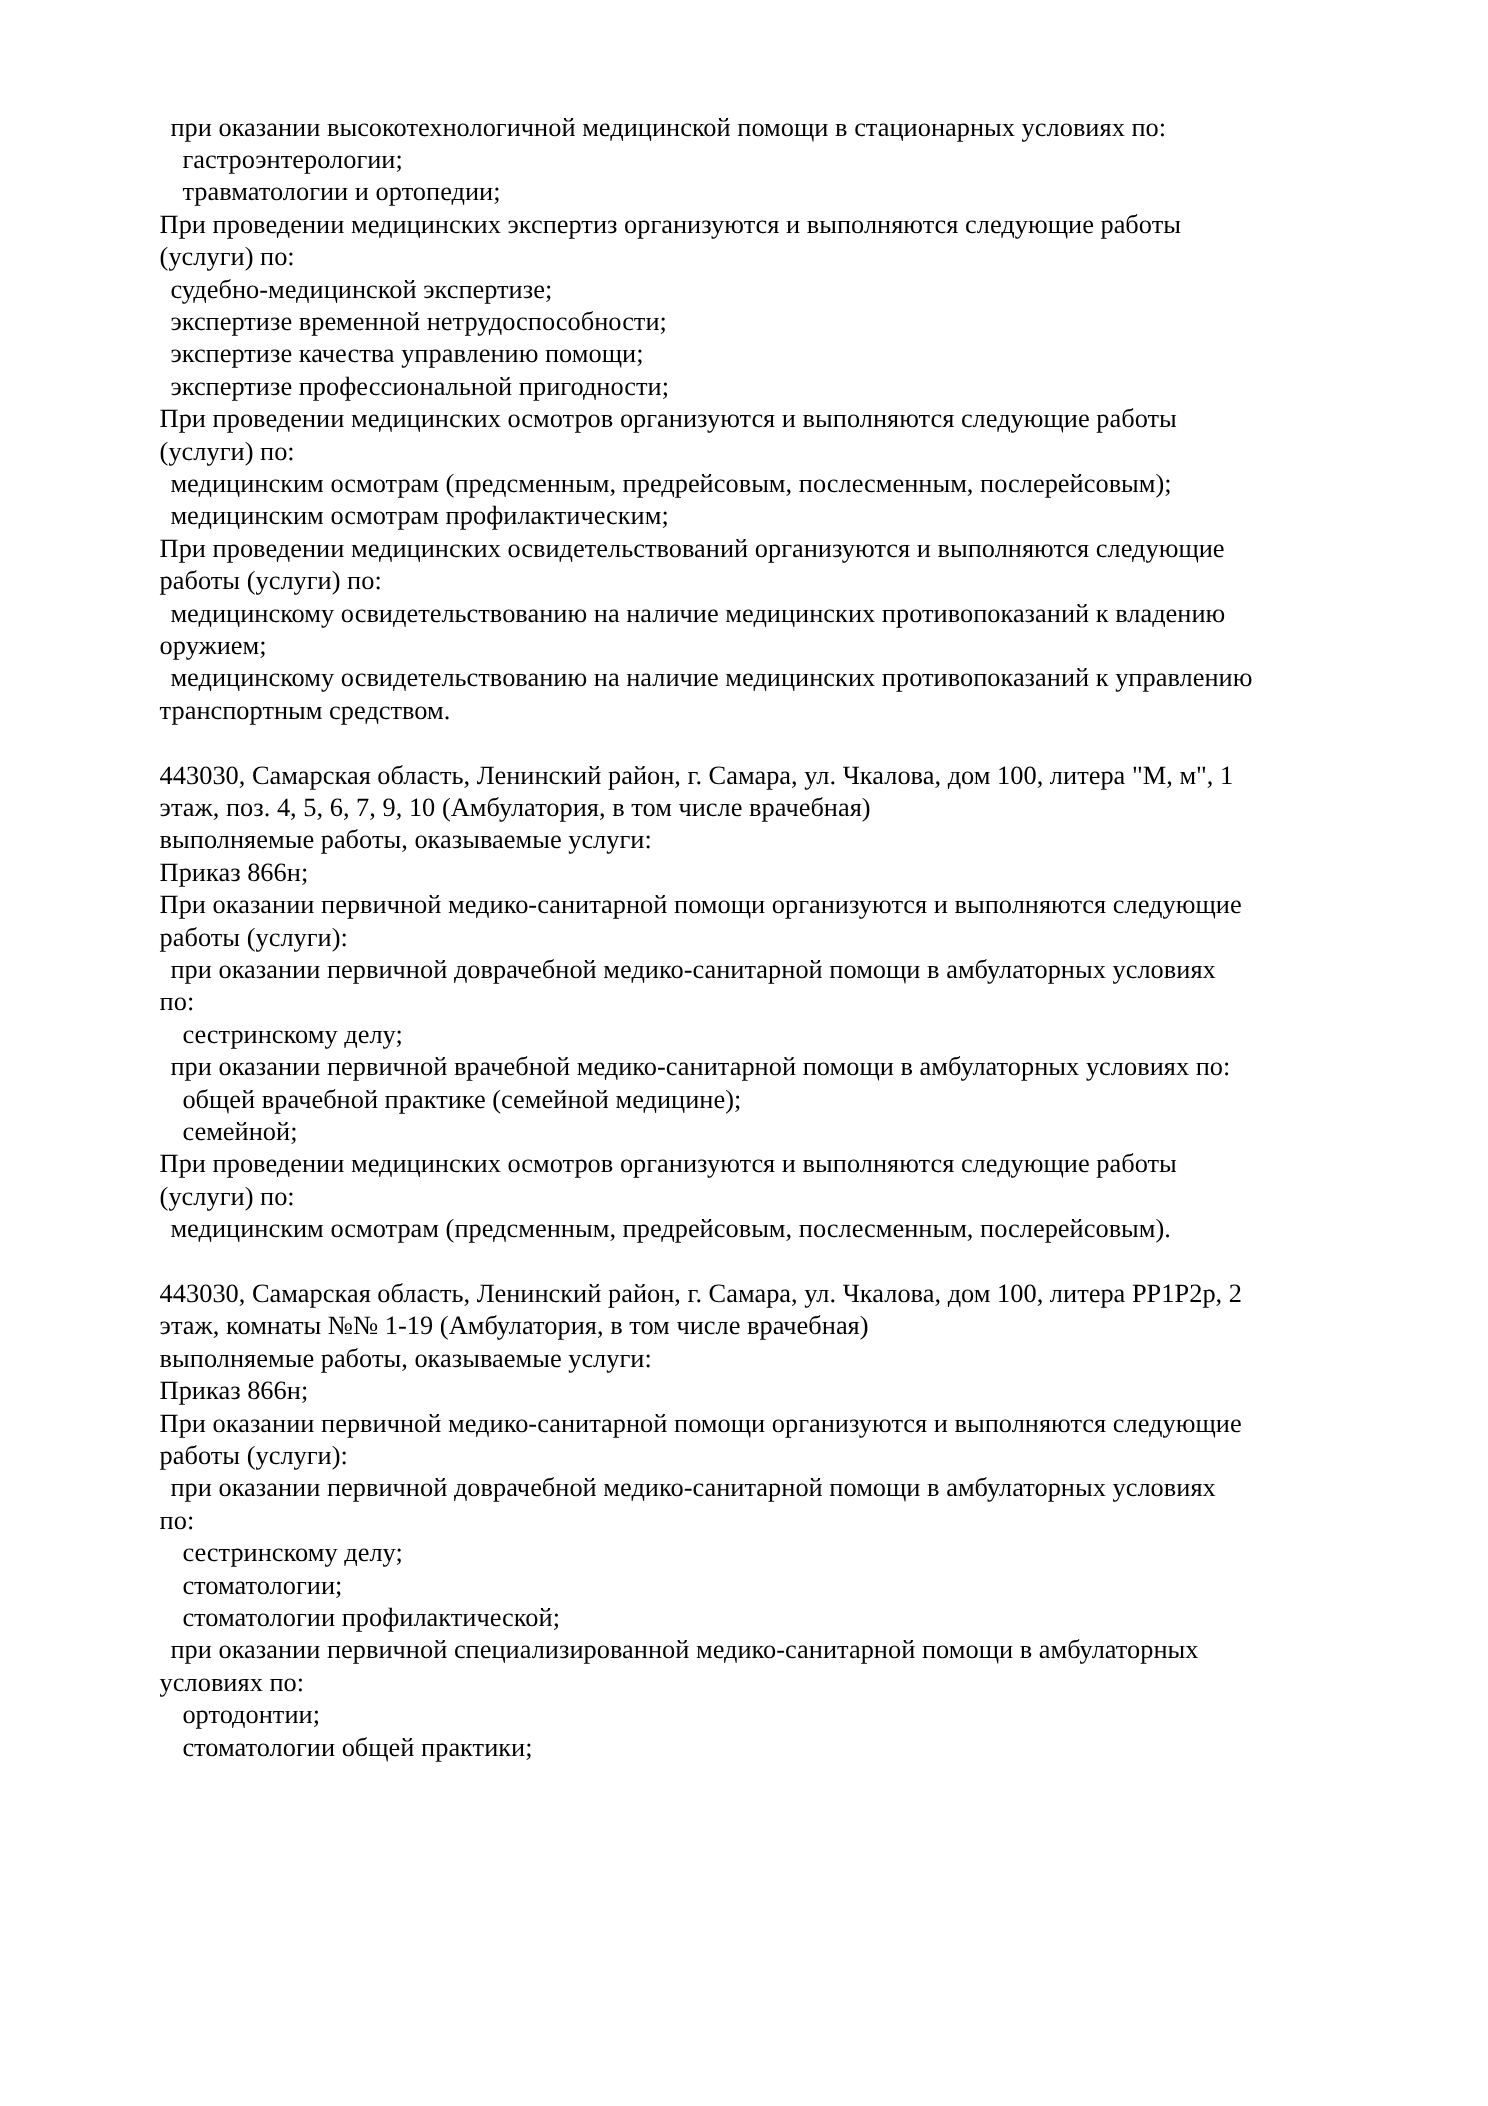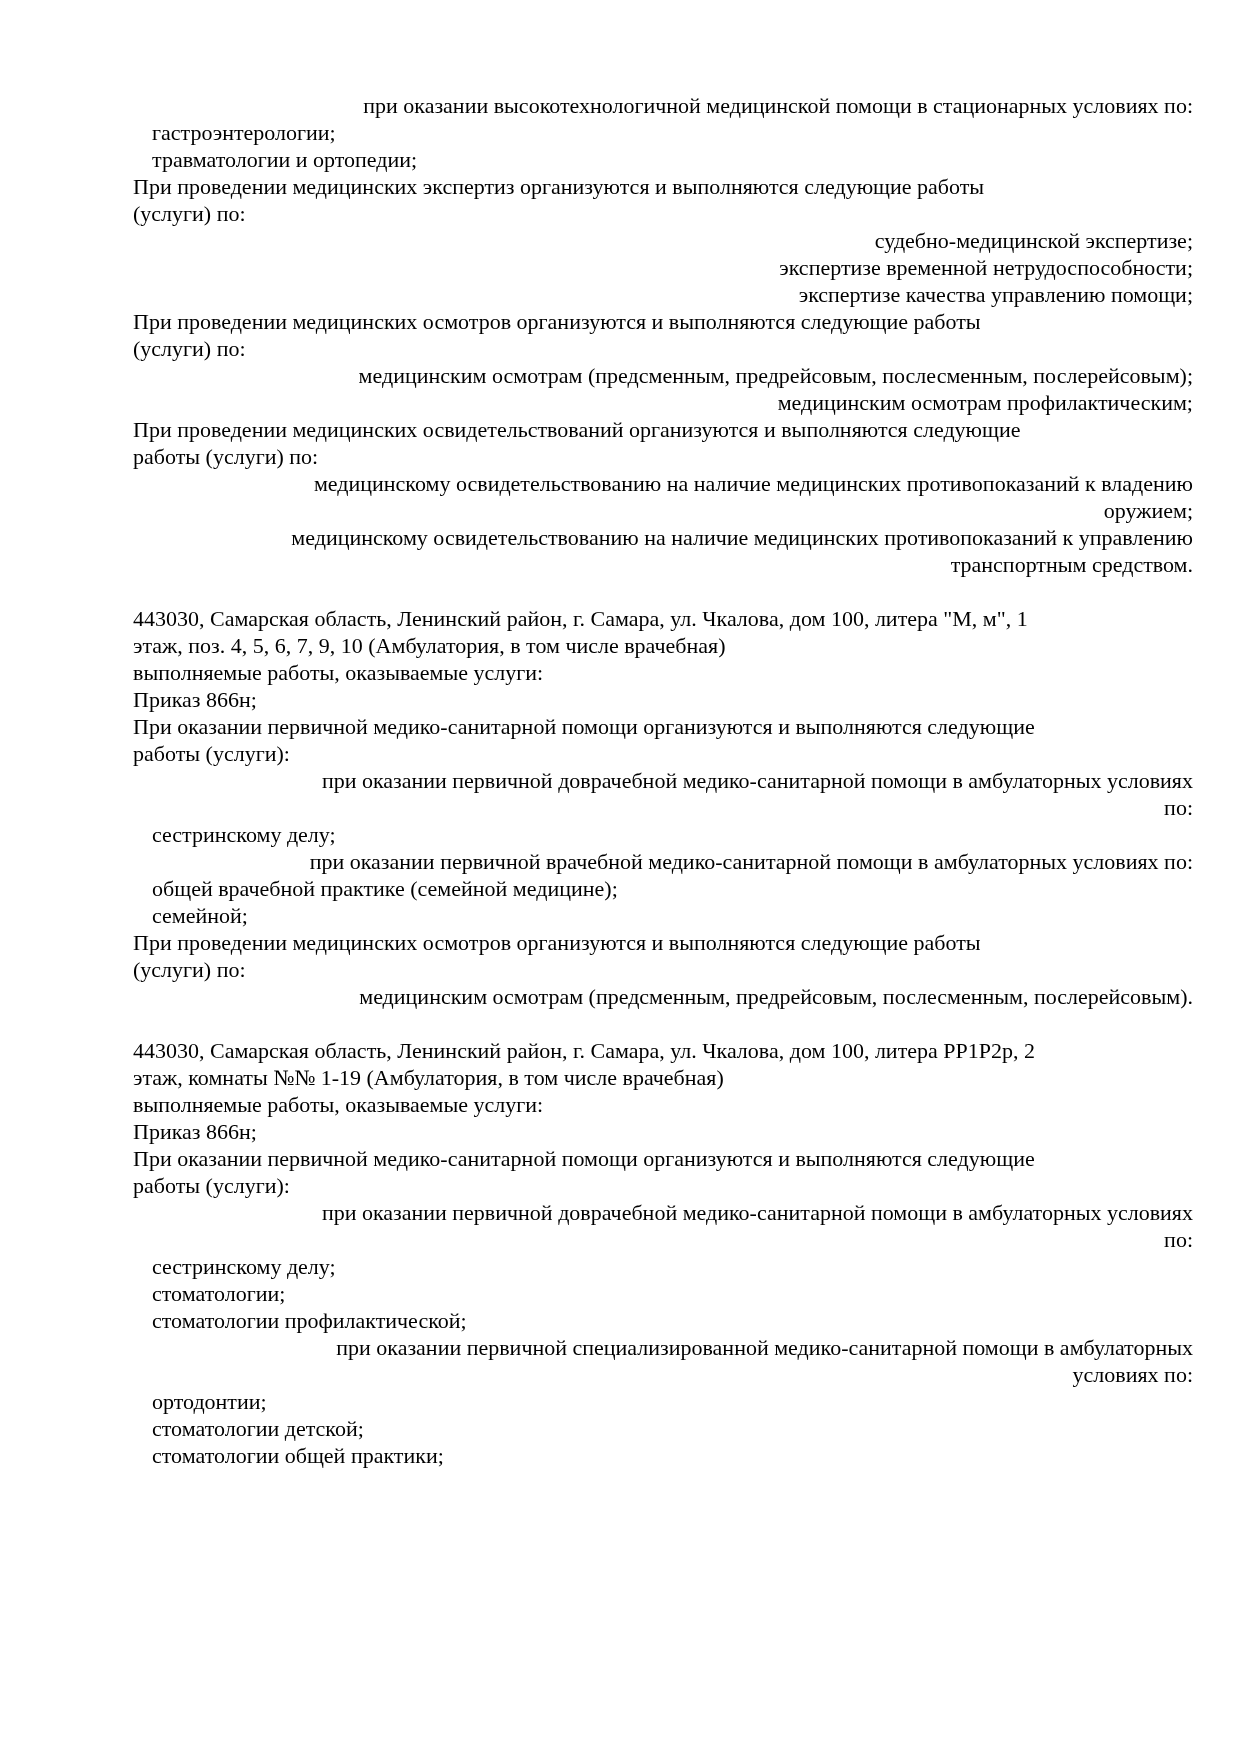--- a/index.html
+++ b/index.html
@@ -24,37 +24,38 @@
     width: 1060px;
     font-size: 22px;
     line-height: 27px;
   }
   p.line {
     margin: 0;
     padding: 0;
     white-space: pre-wrap;
     text-indent: 0;
   }
-  p.indent-1 { text-indent: 9px; text-align: right; }
+  p.indent-1 { text-indent: 9px; }
   p.indent-2 { text-indent: 19px; }
   p.blank { min-height: 27px; }
 </style>
 </head>
 <body>
 
 <main class="page">
   <section class="text-body" id="doc-body">
       <p class="line indent-1">при оказании высокотехнологичной медицинской помощи в стационарных условиях по:</p>
       <p class="line indent-2">гастроэнтерологии;</p>
       <p class="line indent-2">травматологии и ортопедии;</p>
       <p class="line indent-0">При проведении медицинских экспертиз организуются и выполняются следующие работы
 (услуги) по:</p>
       <p class="line indent-1">судебно-медицинской экспертизе;</p>
       <p class="line indent-1">экспертизе временной нетрудоспособности;</p>
       <p class="line indent-1">экспертизе качества управлению помощи;</p>
+      <p class="line indent-1">экспертизе профессиональной пригодности;</p>
       <p class="line indent-0">При проведении медицинских осмотров организуются и выполняются следующие работы
 (услуги) по:</p>
       <p class="line indent-1">медицинским осмотрам (предсменным, предрейсовым, послесменным, послерейсовым);</p>
       <p class="line indent-1">медицинским осмотрам профилактическим;</p>
       <p class="line indent-0">При проведении медицинских освидетельствований организуются и выполняются следующие
 работы (услуги) по:</p>
       <p class="line indent-1">медицинскому освидетельствованию на наличие медицинских противопоказаний к владению
 оружием;</p>
       <p class="line indent-1">медицинскому освидетельствованию на наличие медицинских противопоказаний к управлению
 транспортным средством.</p>
@@ -82,16 +83,15 @@
       <p class="line indent-0">При оказании первичной медико-санитарной помощи организуются и выполняются следующие
 работы (услуги):</p>
       <p class="line indent-1">при оказании первичной доврачебной медико-санитарной помощи в амбулаторных условиях
 по:</p>
       <p class="line indent-2">сестринскому делу;</p>
       <p class="line indent-2">стоматологии;</p>
       <p class="line indent-2">стоматологии профилактической;</p>
       <p class="line indent-1">при оказании первичной специализированной медико-санитарной помощи в амбулаторных
 условиях по:</p>
       <p class="line indent-2">ортодонтии;</p>
-      <p class="line indent-2">стоматологии детской;</p>
       <p class="line indent-2">стоматологии общей практики;</p>
     </section>
 </main>
 
 </body></html>

